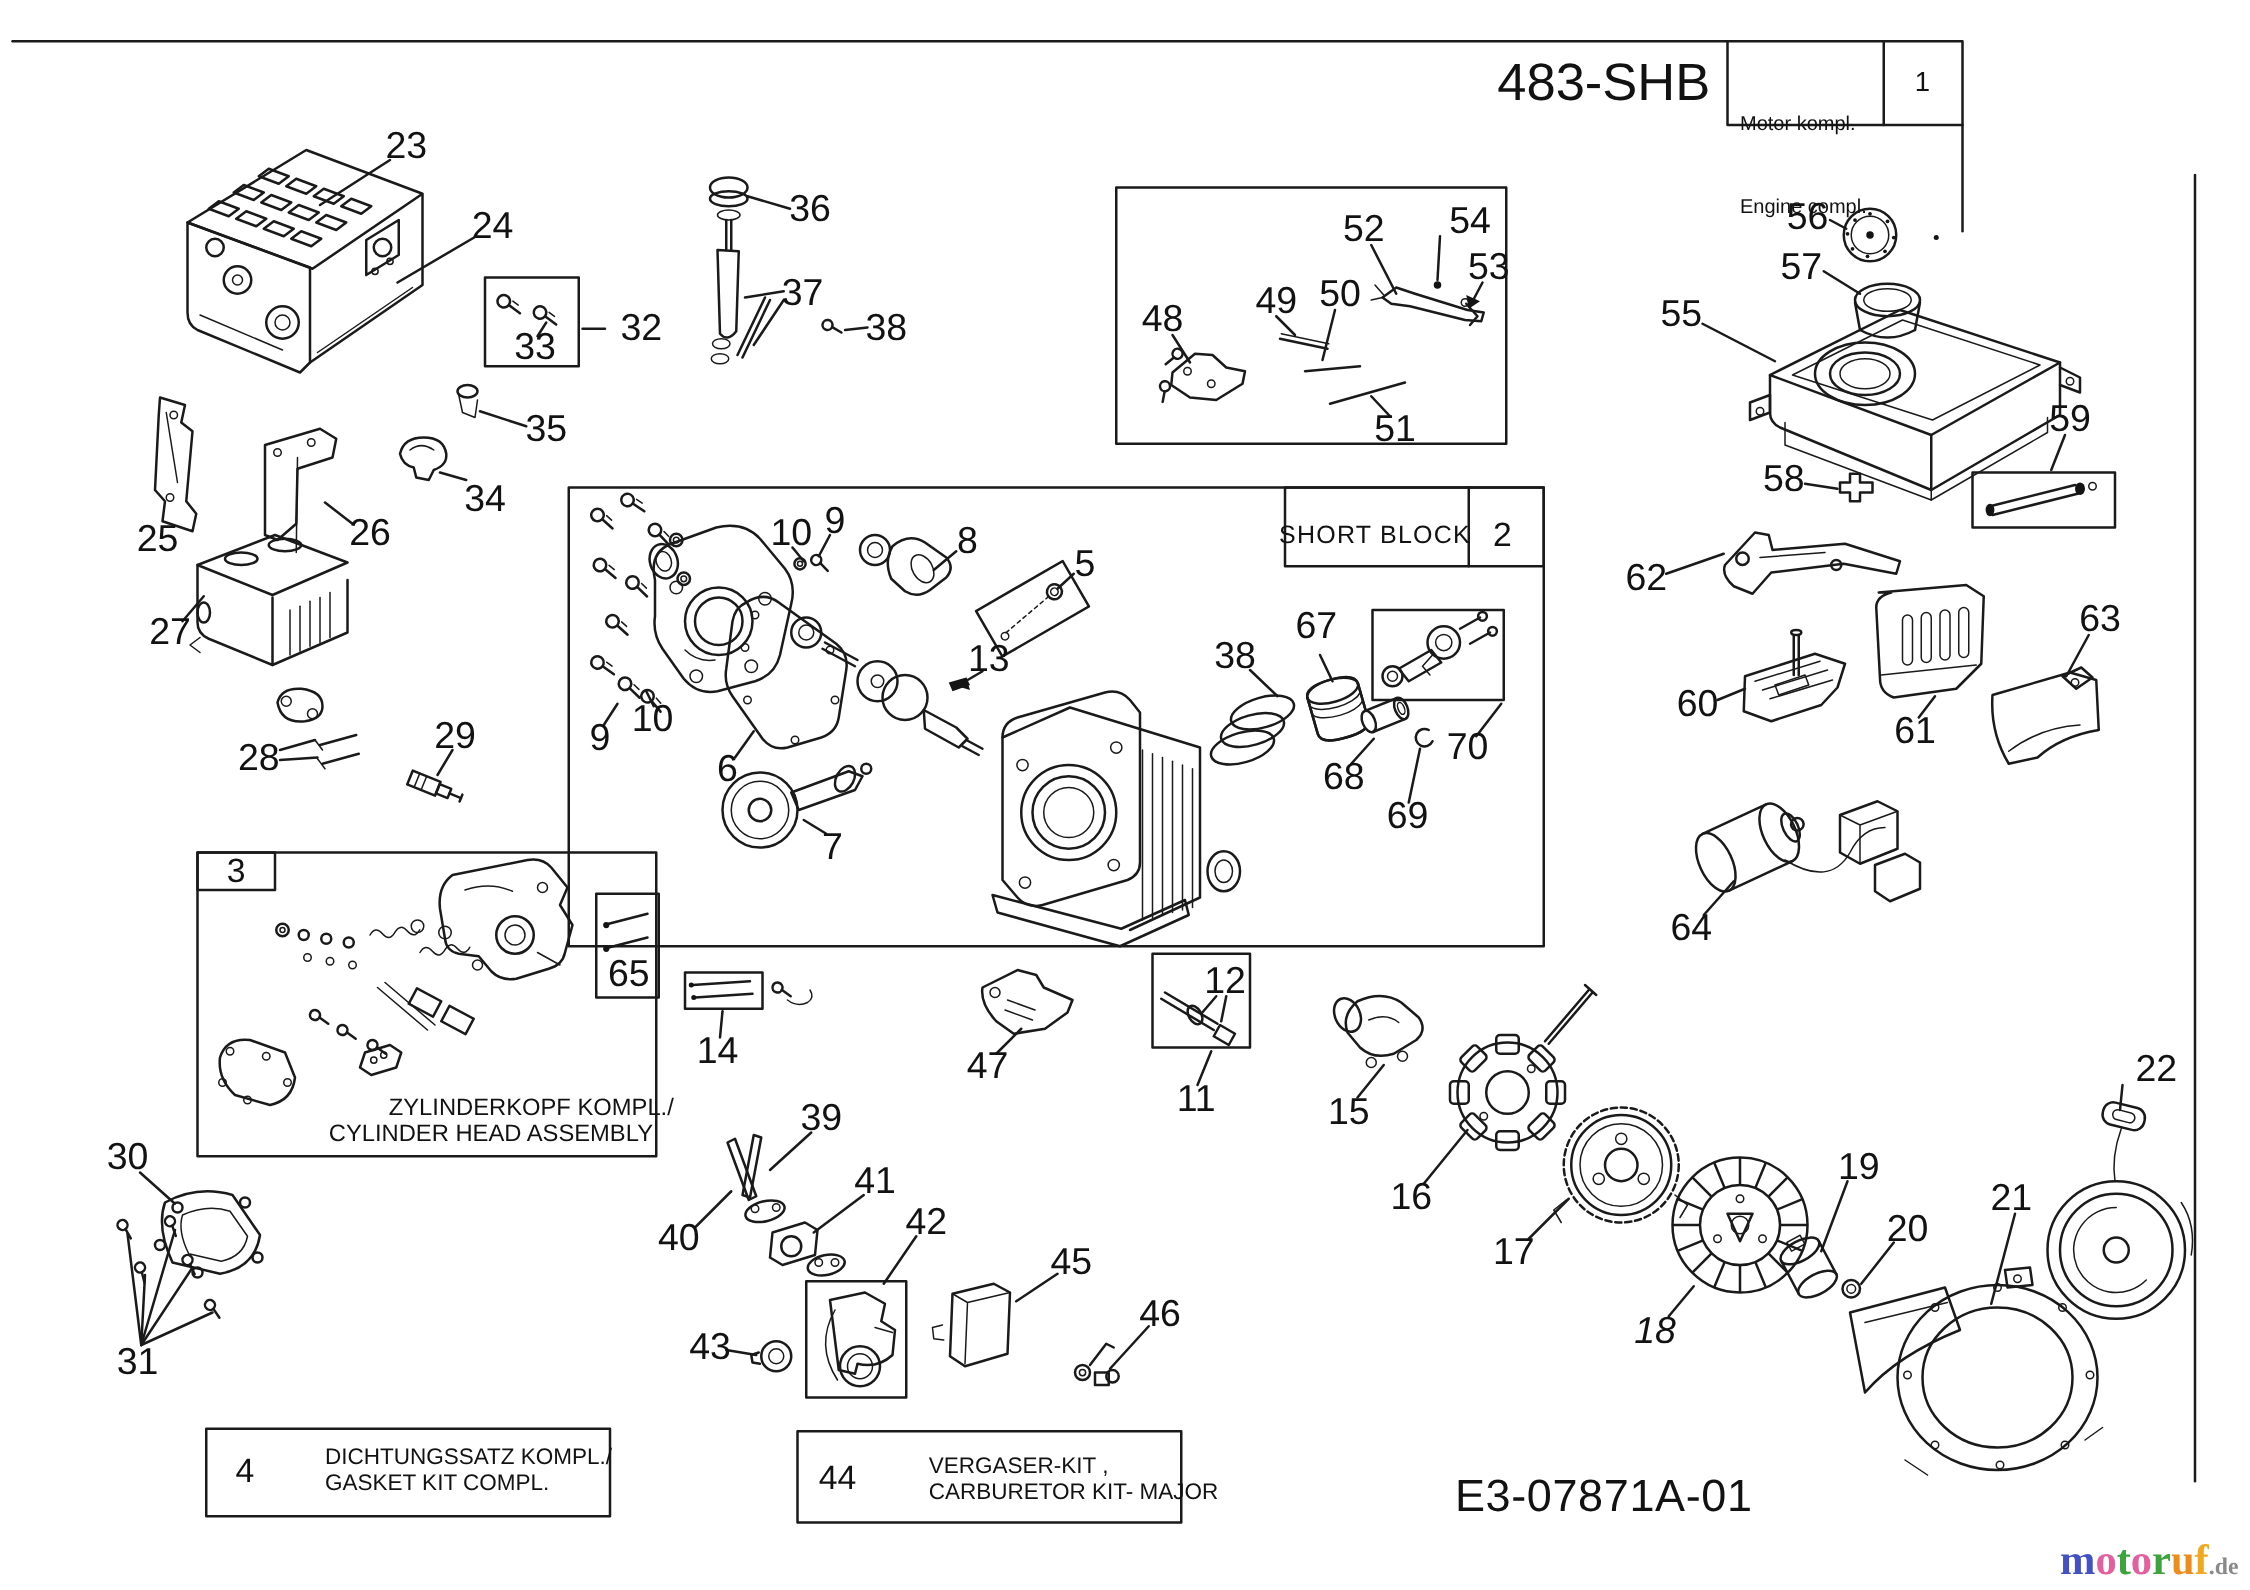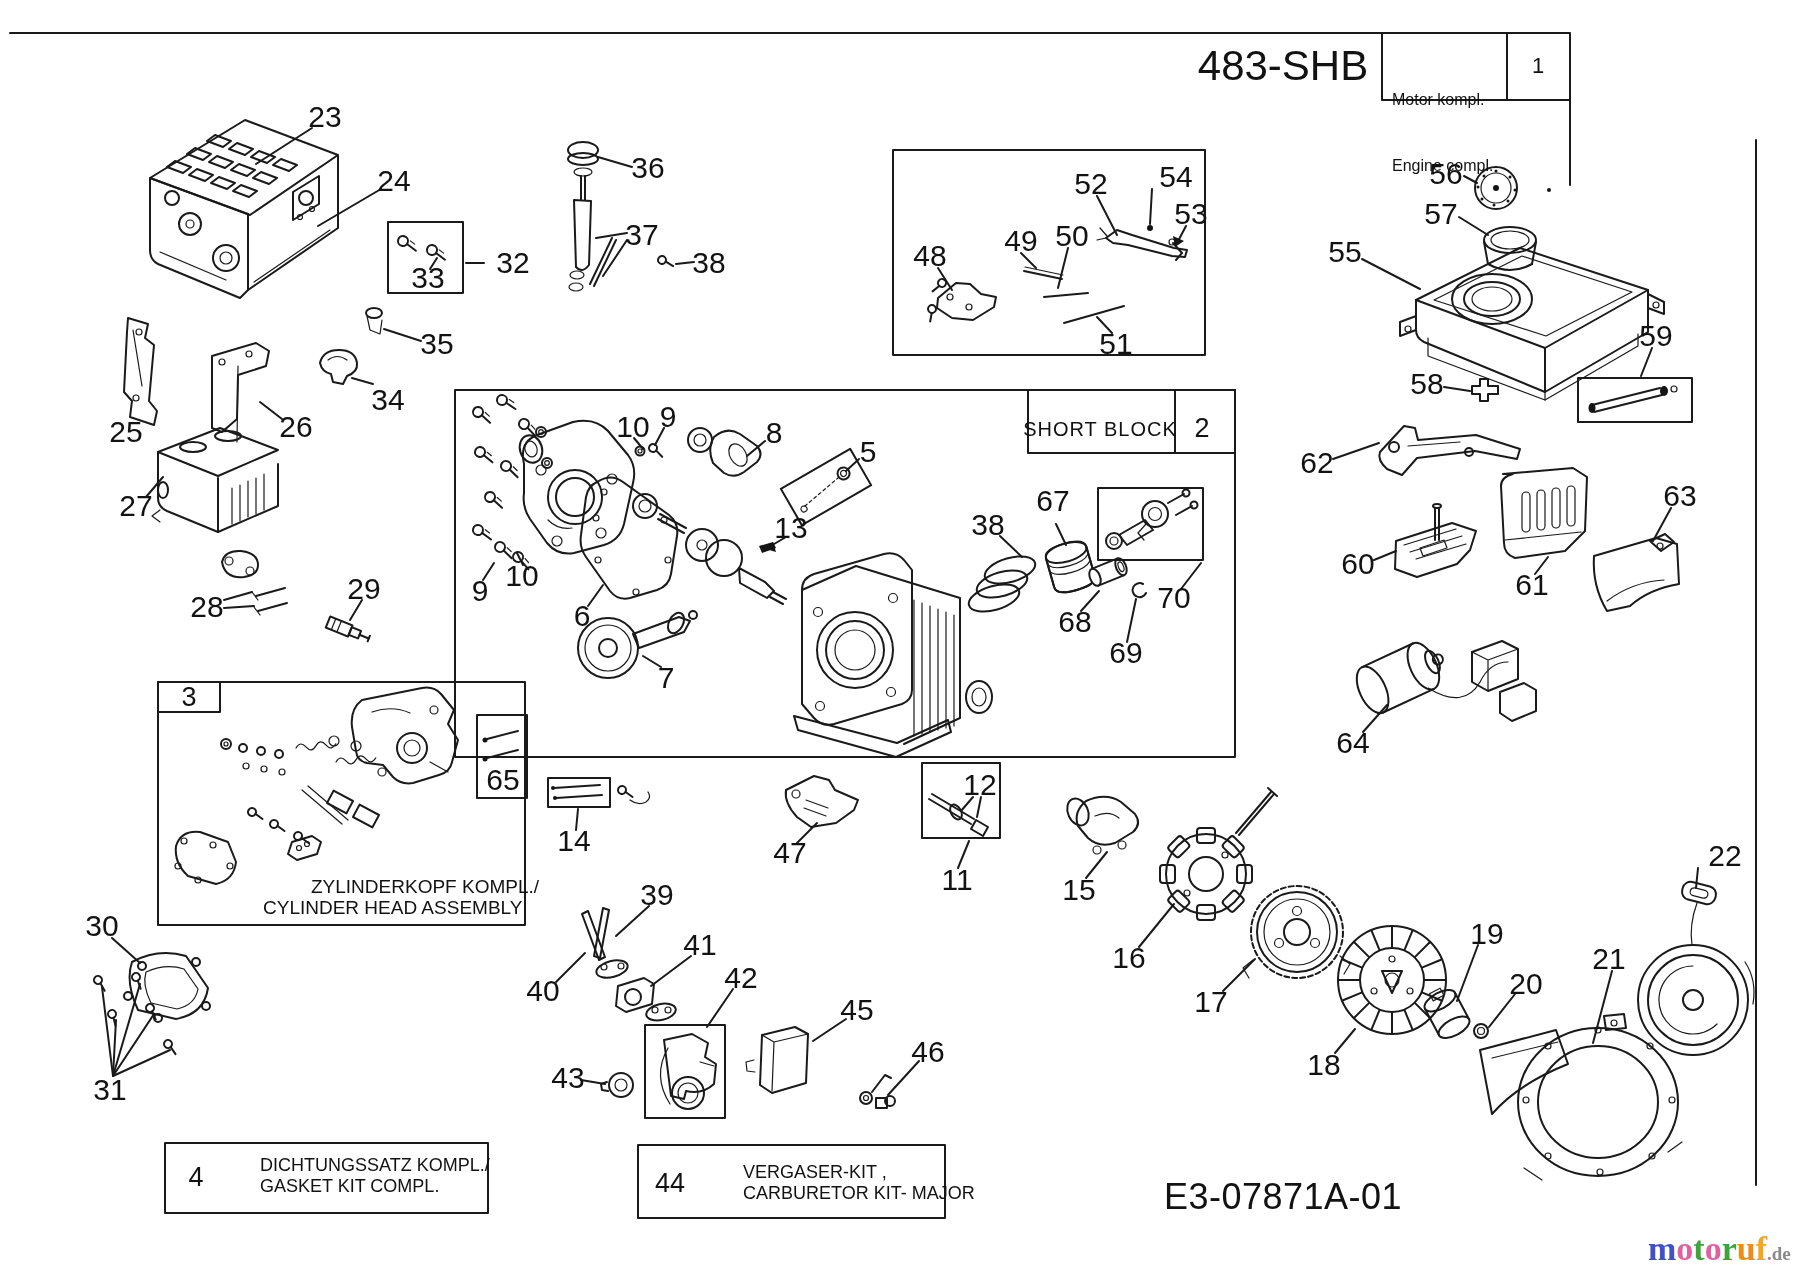--- a/index.html
+++ b/index.html
@@ -825,21 +825,21 @@
     <div class="callout" style="left: 700px; top: 945px;">41</div>
     <div class="callout" style="left: 741px; top: 978px;">42</div>
     <div class="callout" style="left: 568px; top: 1078px;">43</div>
     <div class="callout" style="left: 857px; top: 1010px;">45</div>
     <div class="callout" style="left: 928px; top: 1052px;">46</div>
     <div class="callout" style="left: 980px; top: 785px;">12</div>
     <div class="callout" style="left: 957px; top: 880px;">11</div>
     <div class="callout" style="left: 1079px; top: 890px;">15</div>
     <div class="callout" style="left: 1129px; top: 958px;">16</div>
     <div class="callout" style="left: 1211px; top: 1002px;">17</div>
-    <div class="callout" style="left: 1324px; top: 1065px;">18</div>
+    <div class="callout" style="left: 1324px; top: 1065px; font-style: italic;">18</div>
     <div class="callout" style="left: 1487px; top: 934px;">19</div>
     <div class="callout" style="left: 1526px; top: 984px;">20</div>
     <div class="callout" style="left: 1609px; top: 959px;">21</div>
     <div class="callout" style="left: 1697px; top: 856px; margin-left: 28px;">22</div>
     <div class="callout" style="left: 930px; top: 256px;">48</div>
     <div class="callout" style="left: 1021px; top: 241px;">49</div>
     <div class="callout" style="left: 1072px; top: 236px;">50</div>
     <div class="callout" style="left: 1116px; top: 344px;">51</div>
     <div class="callout" style="left: 1091px; top: 184px;">52</div>
     <div class="callout" style="left: 1191px; top: 214px;">53</div>

